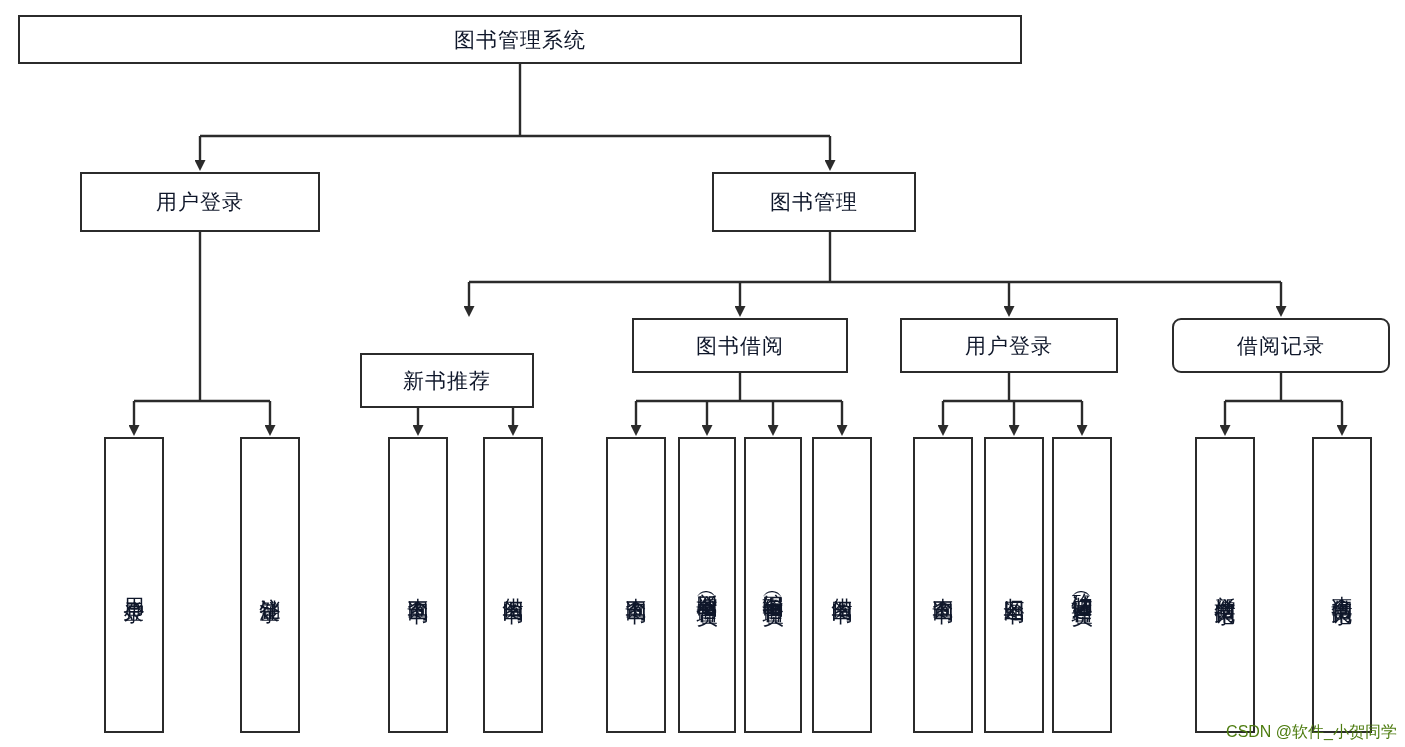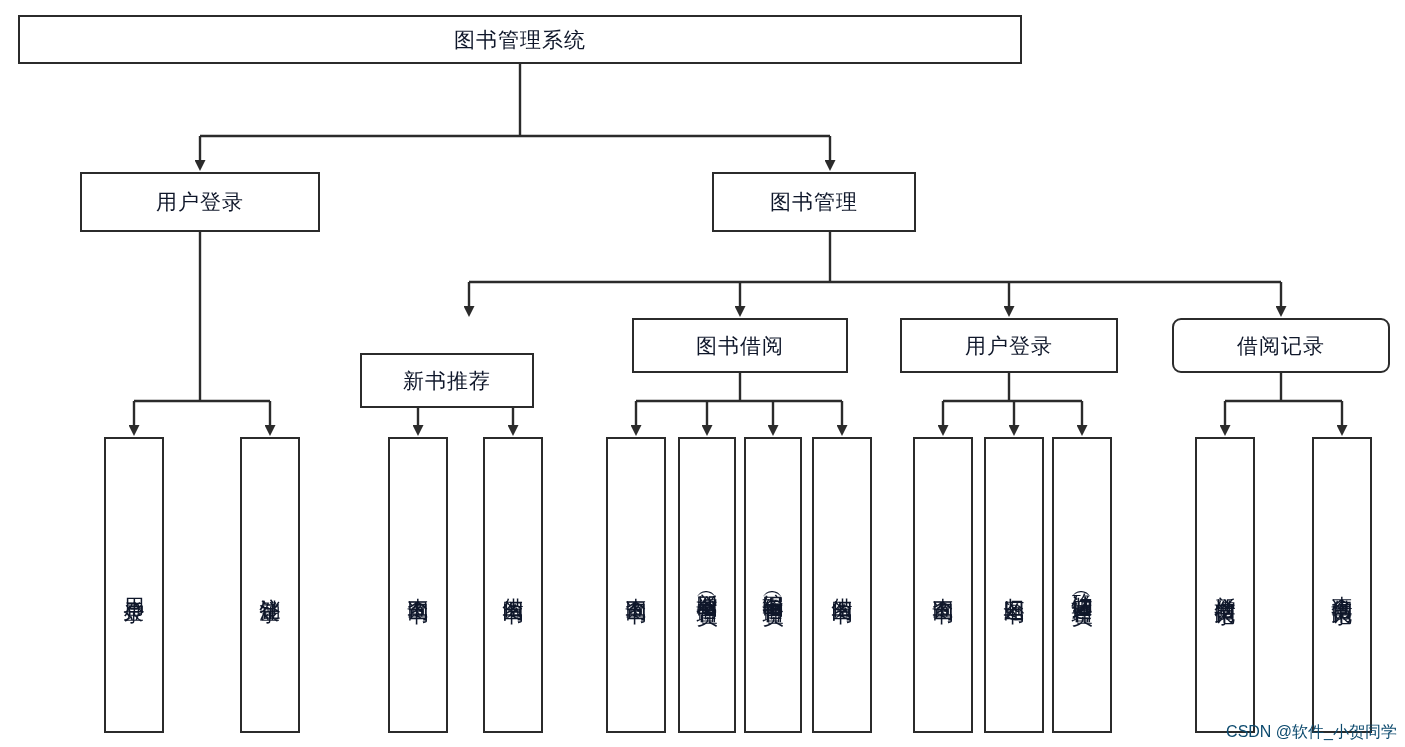--- a/index.html
+++ b/index.html
@@ -52,21 +52,21 @@
   .node.v .lbl {
     writing-mode: vertical-rl;
     text-orientation: upright;
     display: block;
   }
   .watermark {
     position: absolute;
     right: 8px;
     bottom: 4px;
     font-size: 16px;
-    color: #0c4a6e;
+    color: #4d7c0f;
     z-index: 5;
     white-space: nowrap;
   }
 </style>
 </head>
 <body>
 
 <div id="canvas">
   <svg id="wires" viewBox="0 0 1405 747">
     <defs>

